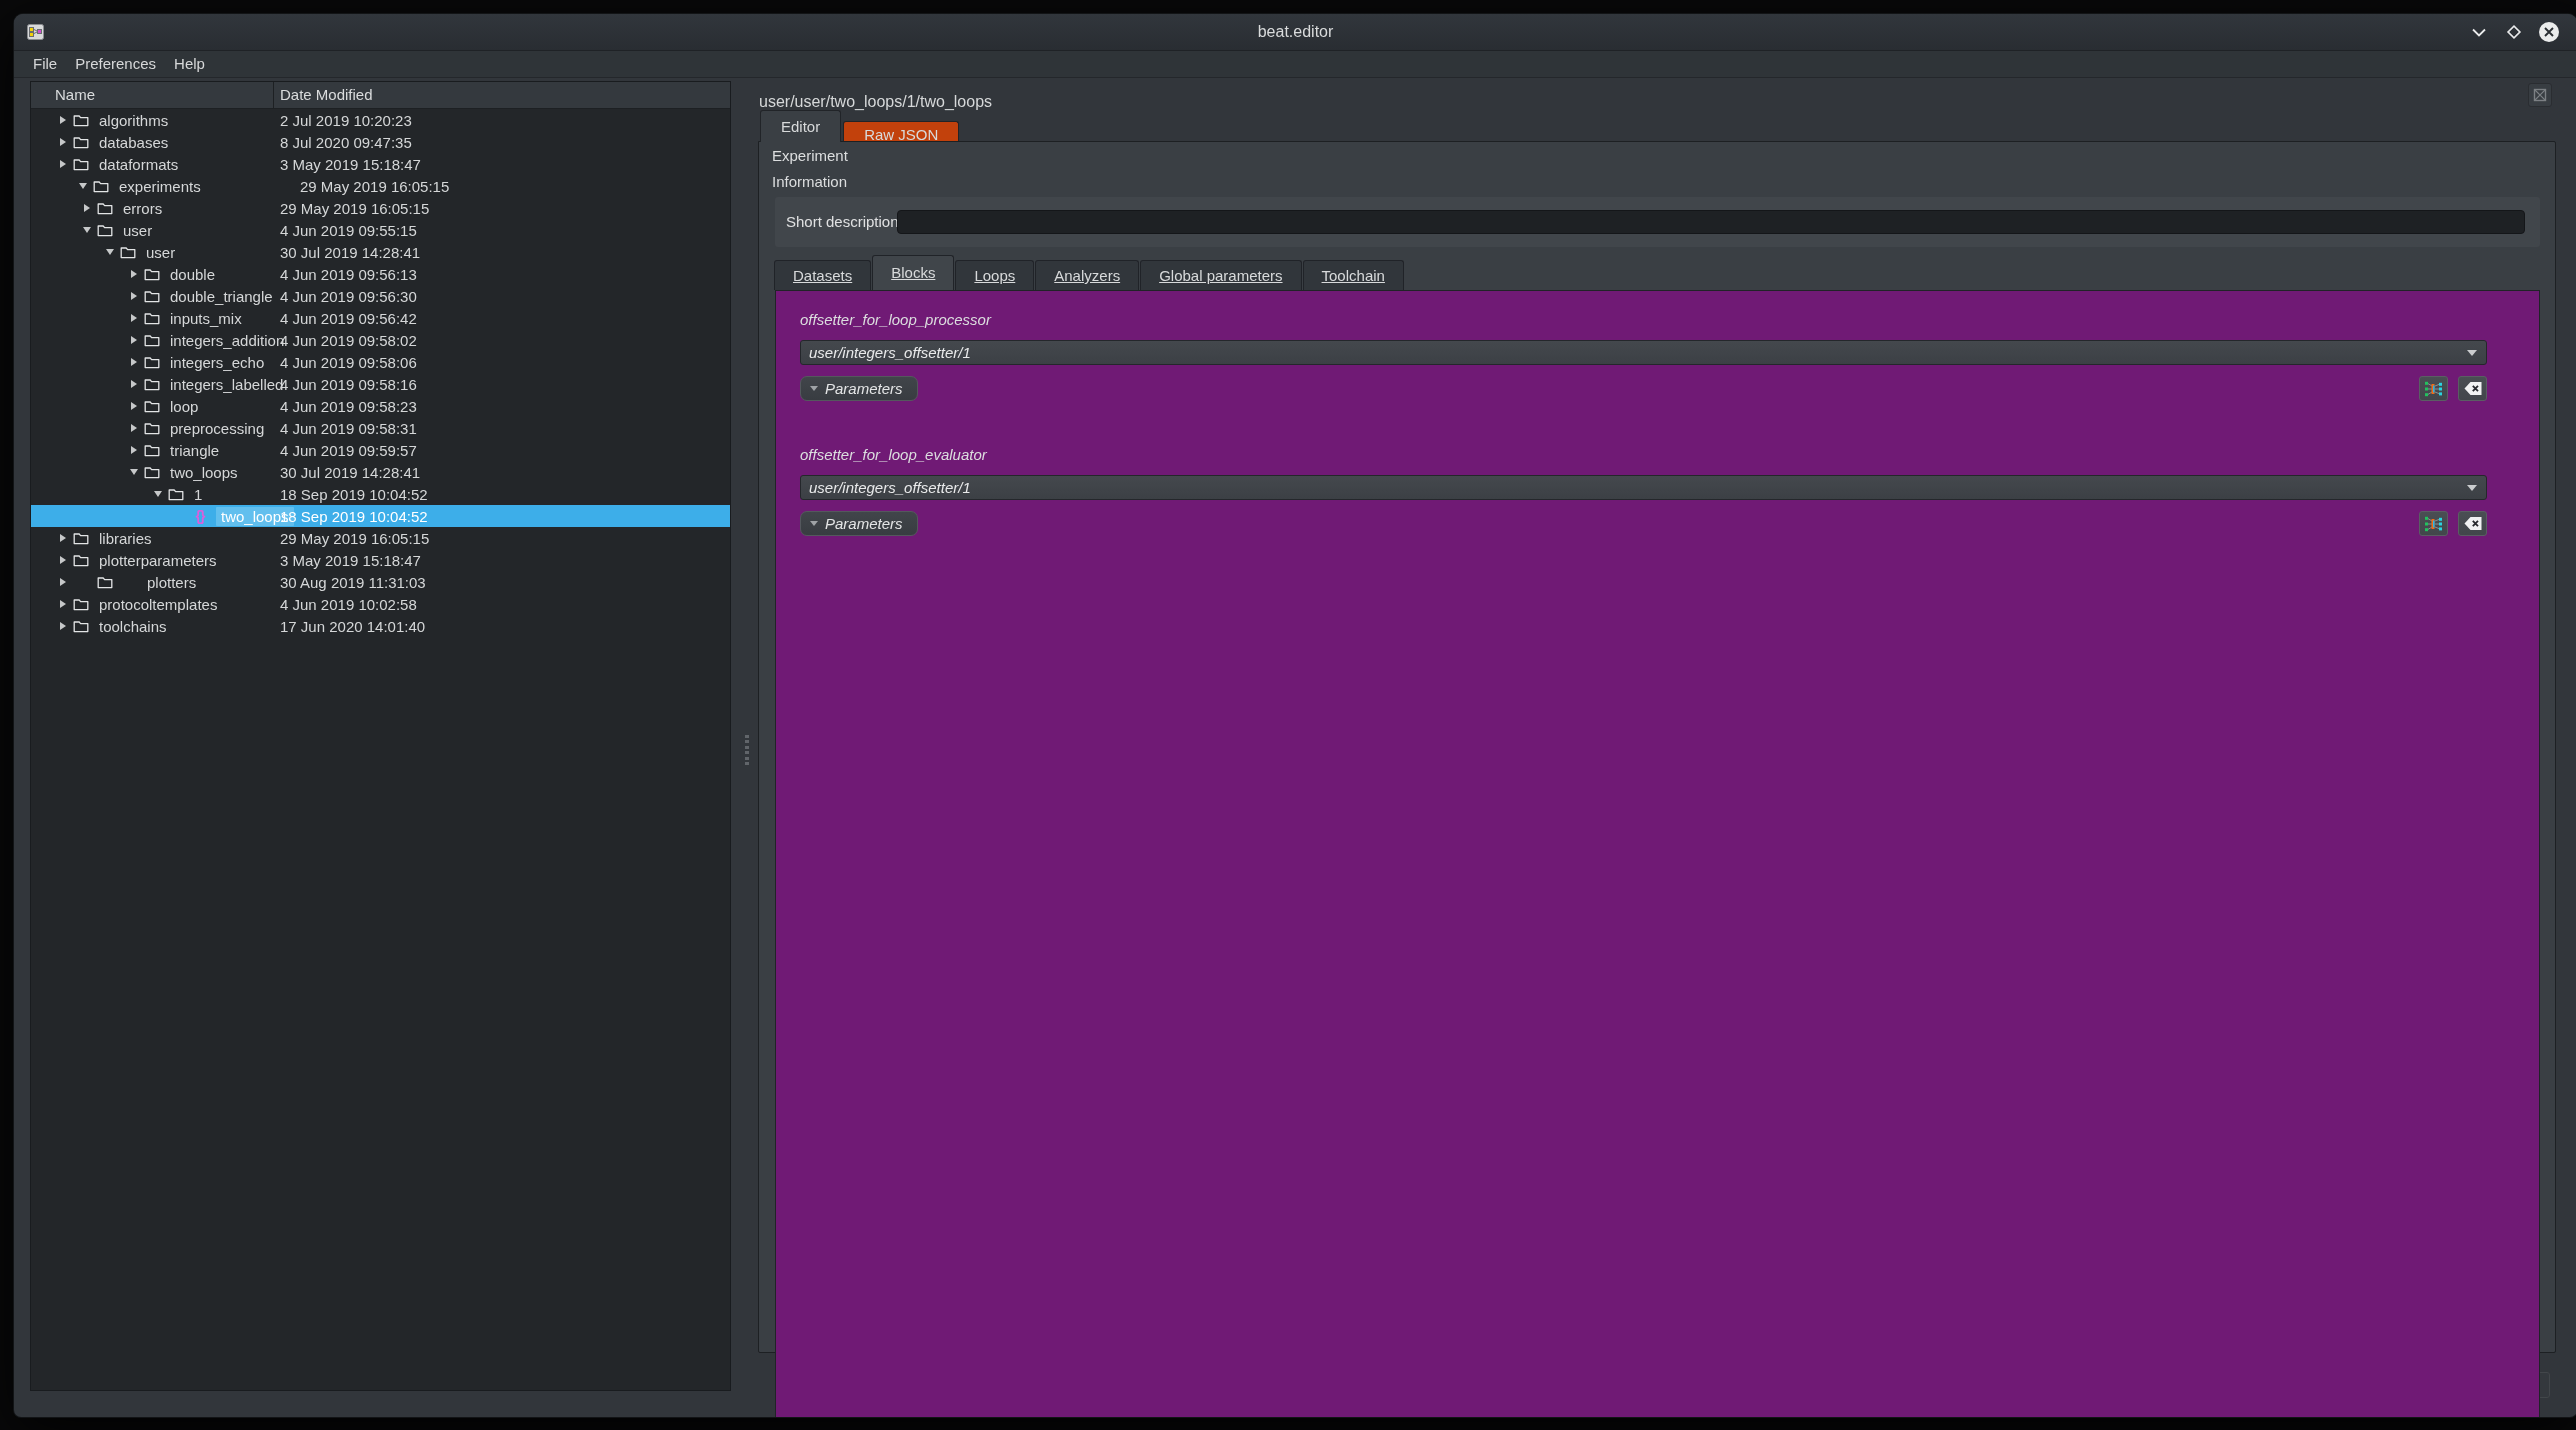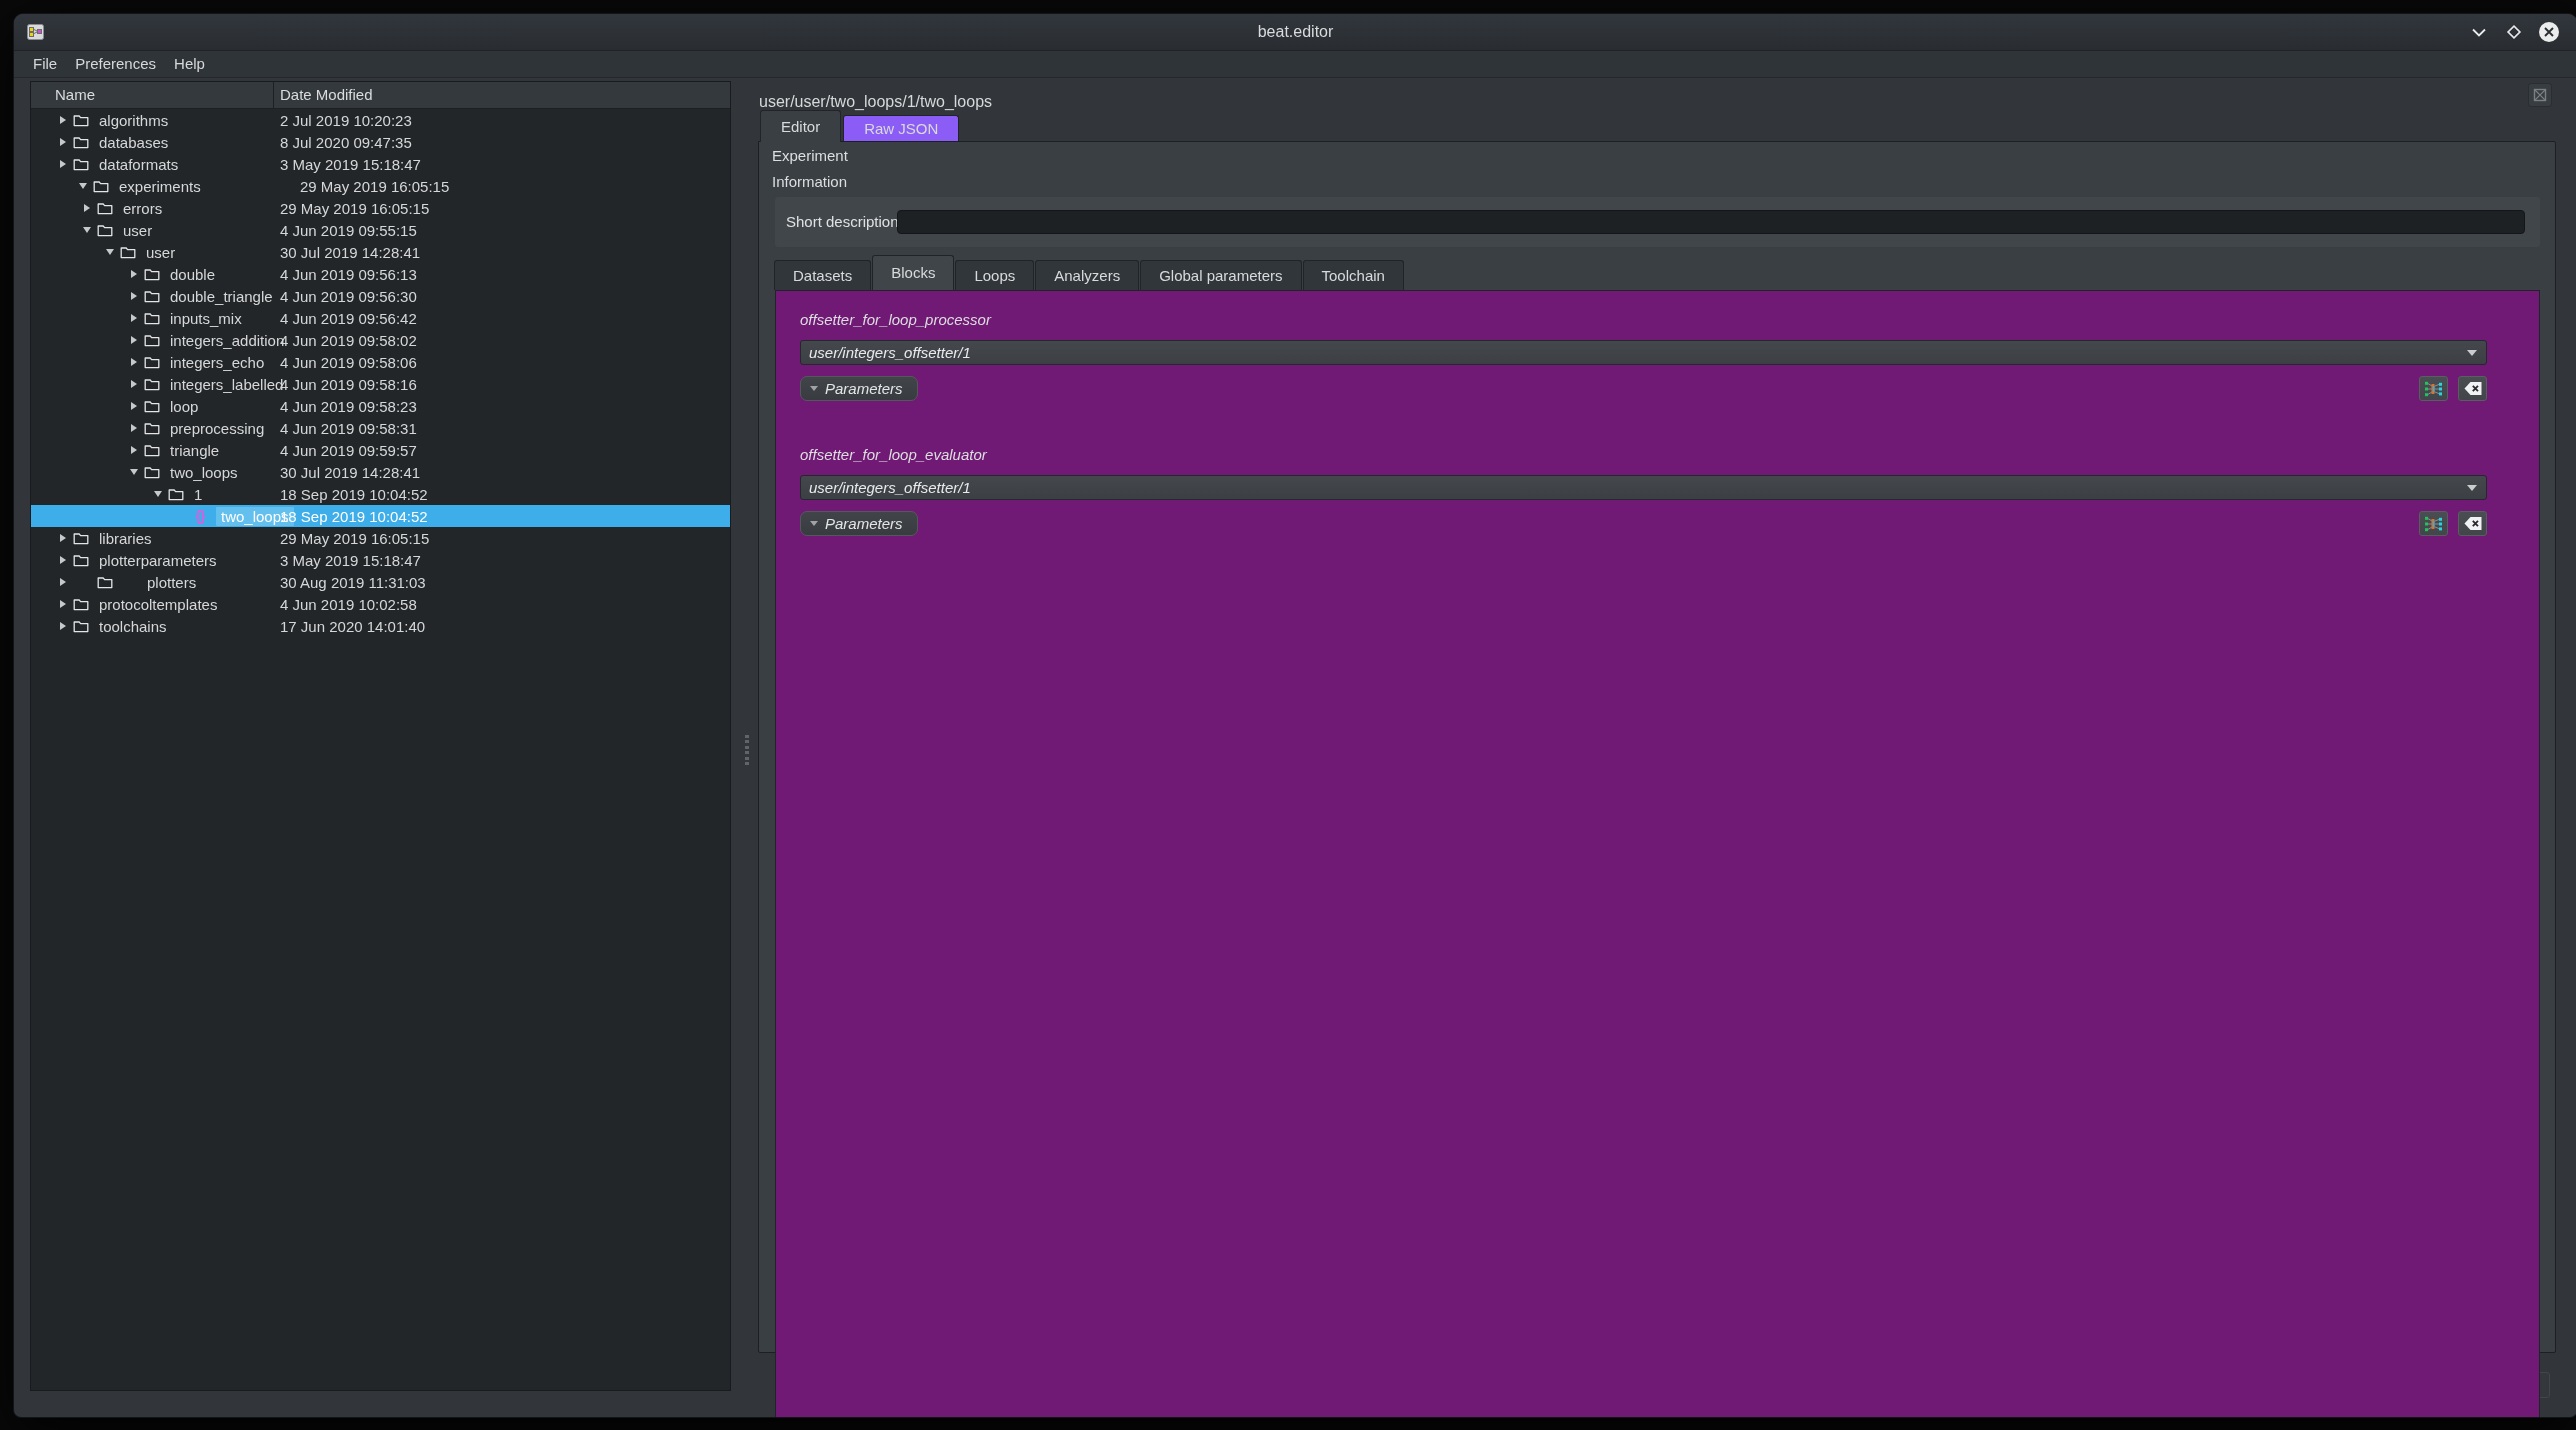--- a/index.html
+++ b/index.html
@@ -43,39 +43,39 @@
   .splitter{position:absolute;left:729px;top:721px;width:8px;height:30px;display:flex;flex-direction:column;
             align-items:center;justify-content:space-between;}
   .splitter i{width:4px;height:3px;background:#61656a;display:block;}
 
   
   .breadcrumb{position:absolute;left:745px;top:79px;color:#d6d8d9;font-size:16px;}
   .float-btn{position:absolute;left:2514px;top:69px;width:22px;height:22px;display:flex;align-items:center;
              justify-content:center;background:#383d42;border:1px solid #2a2d31;border-radius:3px;}
 
   .doc-tabs{position:absolute;left:746px;top:96px;height:32px;display:flex;align-items:flex-end;}
-  .doc-tab{box-sizing:border-box;font-size:15px;color:#d8dadb;padding:0 20px;background:#8b5cf6;
+  .doc-tab{box-sizing:border-box;font-size:15px;color:#d8dadb;padding:0 20px;background:#c2410c;
            border:1px solid #212428;border-bottom:none;border-radius:3px 3px 0 0;margin-right:2px;
-           height:27px;line-height:26px;}
+           height:21px;line-height:26px;}
   .doc-tab.active{background:#3a3f44;height:32px;line-height:31px;position:relative;z-index:3;}
 
   .editor-pane{position:absolute;left:744px;top:127px;width:1798px;height:1212px;background:#3a3f44;
                border:1px solid #1d2023;box-sizing:border-box;border-radius:0 2px 2px 2px;z-index:2;}
   .lbl-heading{position:absolute;left:13px;top:5px;color:#dcdedf;font-size:15px;}
   .lbl-group{position:absolute;left:13px;top:31px;color:#dcdedf;font-size:15px;}
   .info-box{position:absolute;left:16px;top:55px;width:1765px;height:50px;background:#41464b;border-radius:3px;}
   .sd-label{position:absolute;left:11px;top:0;height:50px;line-height:50px;color:#e0e1e2;font-size:15px;}
   .sd-input{position:absolute;left:122px;top:13px;width:1628px;height:24px;box-sizing:border-box;
             background:#1e2124;border:1px solid #141619;border-radius:4px;color:#d8dadb;font-size:15px;
             padding:0 8px;font-family:inherit;}
 
   .block-tabs{position:absolute;left:15px;top:113px;height:35px;display:flex;align-items:flex-end;z-index:2;}
   .block-tab{box-sizing:border-box;font-size:15px;color:#d8dadb;padding:0 18px;background:#31363b;
              border:1px solid #202328;border-bottom:none;border-radius:3px 3px 0 0;margin-right:1px;
-             height:30px;line-height:29px;}
+             height:30px;line-height:29px;text-decoration:underline;}
   .block-tab.active{background:#40454a;height:35px;line-height:34px;}
 
   .blocks-frame{position:absolute;left:16px;top:148px;width:1765px;height:1269px;background:#701a75;
                 border:1px solid #202327;box-sizing:border-box;font-style:italic;}
   .block-section{position:absolute;left:24px;right:52px;}
   .bs-label{color:#dcdedf;font-size:15px;line-height:22px;}
   .combo{margin-top:9px;height:23px;background:linear-gradient(#44484d,#3c4045);border:1px solid #24272b;
          border-radius:3px;display:flex;align-items:center;padding:0 26px 0 8px;position:relative;
          color:#e9eaeb;font-size:15px;}
   .combo-arrow{position:absolute;right:9px;top:9px;width:0;height:0;border-left:5px solid transparent;

